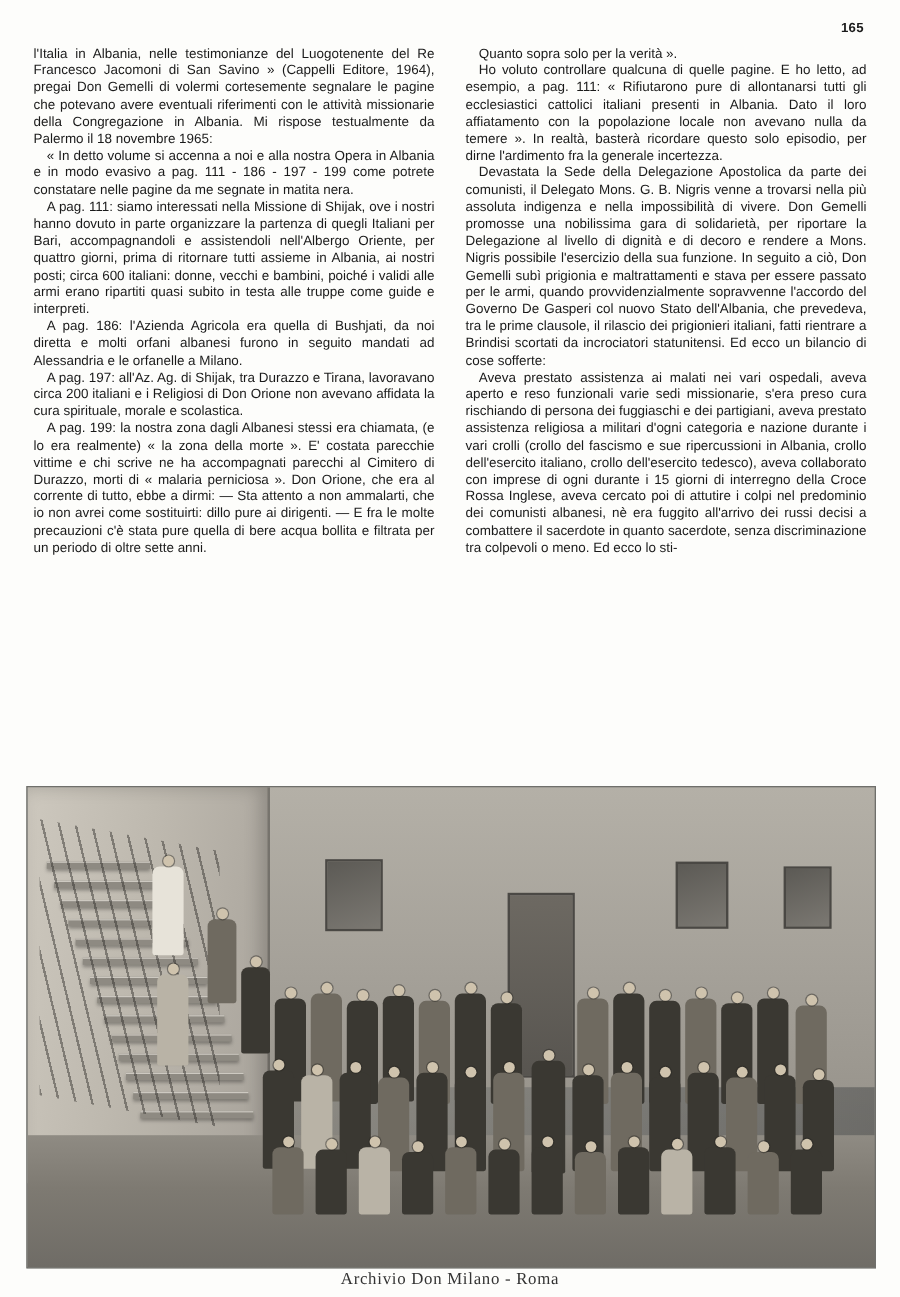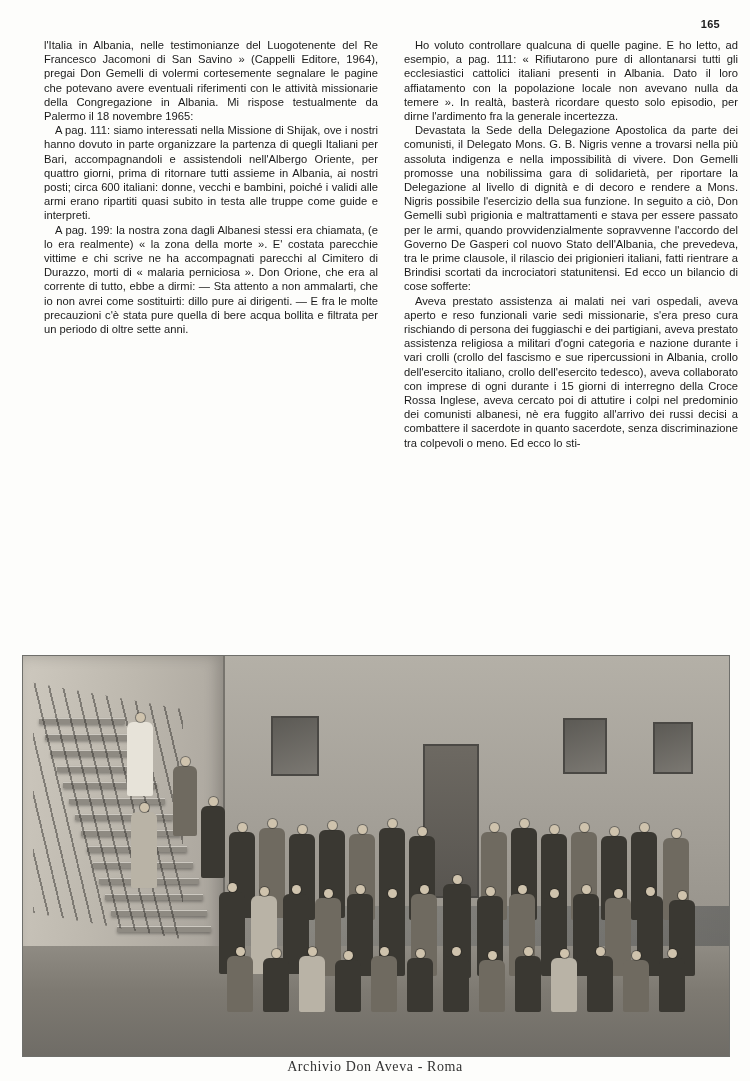--- a/index.html
+++ b/index.html
@@ -20,21 +20,21 @@
     position: absolute;
     top: 18px;
     right: 30px;
     font-size: 11px;
     font-weight: bold;
     letter-spacing: 0.3px;
   }
   .columns {
     position: absolute;
     top: 38px;
-    left: 44px;
+    left: 28px;
     width: 694px;
     display: flex;
     gap: 26px;
   }
   .col {
     width: 334px;
   }
   .col p {
     margin: 0;
     font-size: 11.2px;
@@ -184,25 +184,29 @@
 <body>
 
 <div class="page">
 
   <div class="page-number">165</div>
 
   <div class="columns">
 
     <div class="col">
       <p>l'Italia in Albania, nelle testimonianze del Luogotenente del Re Francesco Jacomoni di San Savino » (Cappelli Editore, 1964), pregai Don Gemelli di volermi cortesemente segnalare le pagine che potevano avere eventuali riferimenti con le attività missionarie della Congregazione in Albania. Mi rispose testualmente da Palermo il 18 novembre 1965:</p>
+      <p class="indent">« In detto volume si accenna a noi e alla nostra Opera in Albania e in modo evasivo a pag. 111 - 186 - 197 - 199 come potrete constatare nelle pagine da me segnate in matita nera.</p>
       <p class="indent"><b>A pag. 111:</b> <span>siamo interessati nella Missione di Shijak, ove i nostri hanno dovuto in parte organizzare la partenza di quegli Italiani per Bari, accompagnandoli e assistendoli nell'Albergo Oriente, per quattro giorni, prima di ritornare tutti assieme in Albania, ai nostri posti; circa 600 italiani: donne, vecchi e bambini, poiché i validi alle armi erano ripartiti quasi subito in testa alle truppe come guide e interpreti.</span></p>
+      <p class="indent"><b>A pag. 186:</b> <span>l'Azienda Agricola era quella di Bushjati, da noi diretta e molti orfani albanesi furono in seguito mandati ad Alessandria e le orfanelle a Milano.</span></p>
+      <p class="indent"><b>A pag. 197:</b> <span>all'Az. Ag. di Shijak, tra Durazzo e Tirana, lavoravano circa 200 italiani e i Religiosi di Don Orione non avevano affidata la cura spirituale, morale e scolastica.</span></p>
       <p class="indent"><b>A pag. 199:</b> <span>la nostra zona dagli Albanesi stessi era chiamata, (e lo era realmente) « la zona della morte ». E' costata parecchie vittime e chi scrive ne ha accompagnati parecchi al Cimitero di Durazzo, morti di « malaria perniciosa ». Don Orione, che era al corrente di tutto, ebbe a dirmi: — Sta attento a non ammalarti, che io non avrei come sostituirti: dillo pure ai dirigenti. — E fra le molte precauzioni c'è stata pure quella di bere acqua bollita e filtrata per un periodo di oltre sette anni.</span></p>
     </div>
 
     <div class="col">
+      <p class="indent">Quanto sopra solo per la verità ».</p>
       <p class="indent">Ho voluto controllare qualcuna di quelle pagine. E ho letto, ad esempio, a pag. 111: « Rifiutarono pure di allontanarsi tutti gli ecclesiastici cattolici italiani presenti in Albania. Dato il loro affiatamento con la popolazione locale non avevano nulla da temere ». In realtà, basterà ricordare questo solo episodio, per dirne l'ardimento fra la generale incertezza.</p>
       <p class="indent">Devastata la Sede della Delegazione Apostolica da parte dei comunisti, il Delegato Mons. G. B. Nigris venne a trovarsi nella più assoluta indigenza e nella impossibilità di vivere. Don Gemelli promosse una nobilissima gara di solidarietà, per riportare la Delegazione al livello di dignità e di decoro e rendere a Mons. Nigris possibile l'esercizio della sua funzione. In seguito a ciò, Don Gemelli subì prigionia e maltrattamenti e stava per essere passato per le armi, quando provvidenzialmente sopravvenne l'accordo del Governo De Gasperi col nuovo Stato dell'Albania, che prevedeva, tra le prime clausole, il rilascio dei prigionieri italiani, fatti rientrare a Brindisi scortati da incrociatori statunitensi. Ed ecco un bilancio di cose sofferte:</p>
       <p class="indent">Aveva prestato assistenza ai malati nei vari ospedali, aveva aperto e reso funzionali varie sedi missionarie, s'era preso cura rischiando di persona dei fuggiaschi e dei partigiani, aveva prestato assistenza religiosa a militari d'ogni categoria e nazione durante i vari crolli (crollo del fascismo e sue ripercussioni in Albania, crollo dell'esercito italiano, crollo dell'esercito tedesco), aveva collaborato con imprese di ogni durante i 15 giorni di interregno della Croce Rossa Inglese, aveva cercato poi di attutire i colpi nel predominio dei comunisti albanesi, nè era fuggito all'arrivo dei russi decisi a combattere il sacerdote in quanto sacerdote, senza discriminazione tra colpevoli o meno. Ed ecco lo sti-</p>
     </div>
 
   </div>
 
   <div class="photo-wrap">
     <div class="photo"></div>
     <div class="wall-left"></div>
@@ -280,15 +284,15 @@
       <div class="person" style="left:420px; top:300px; width:26px; height:56px;"></div>
       <div class="person mid" style="left:456px; top:304px; width:26px; height:52px;"></div>
       <div class="person" style="left:492px; top:300px; width:26px; height:56px;"></div>
       <div class="person light" style="left:528px; top:302px; width:26px; height:54px;"></div>
       <div class="person" style="left:564px; top:300px; width:26px; height:56px;"></div>
       <div class="person mid" style="left:600px; top:304px; width:26px; height:52px;"></div>
       <div class="person" style="left:636px; top:302px; width:26px; height:54px;"></div>
     </div>
   </div>
 
-  <div class="caption">Archivio Don Aveva - Roma</div>
+  <div class="caption">Archivio Don Milano - Roma</div>
 
 </div>
 
 </body></html>

